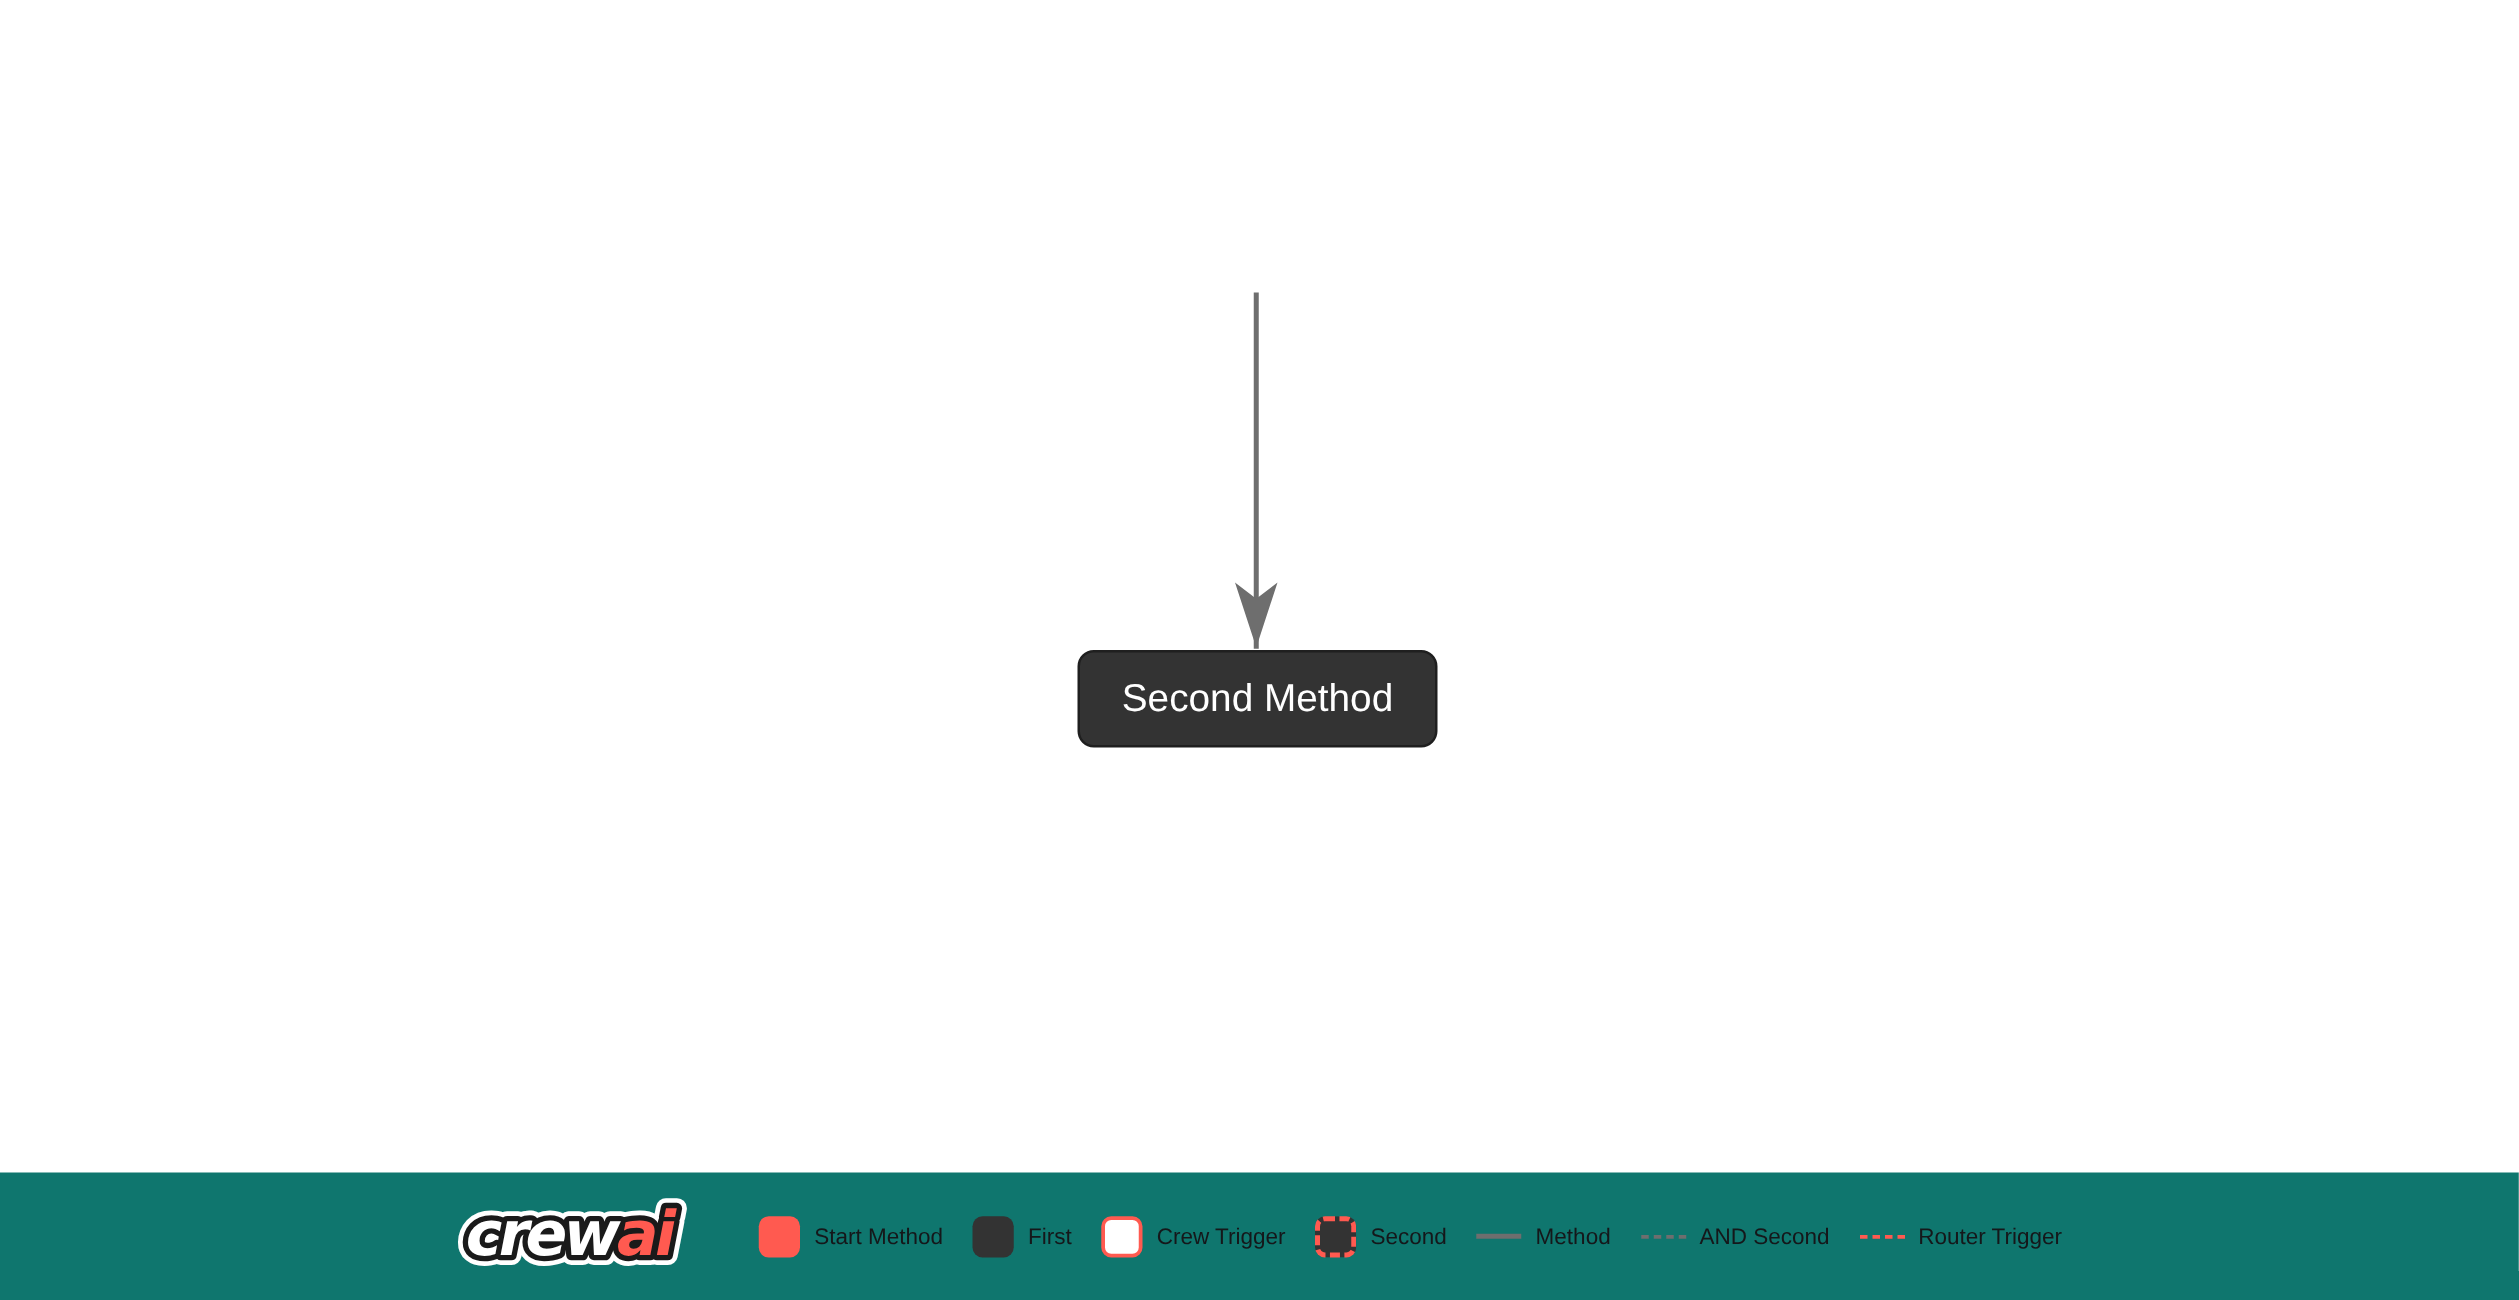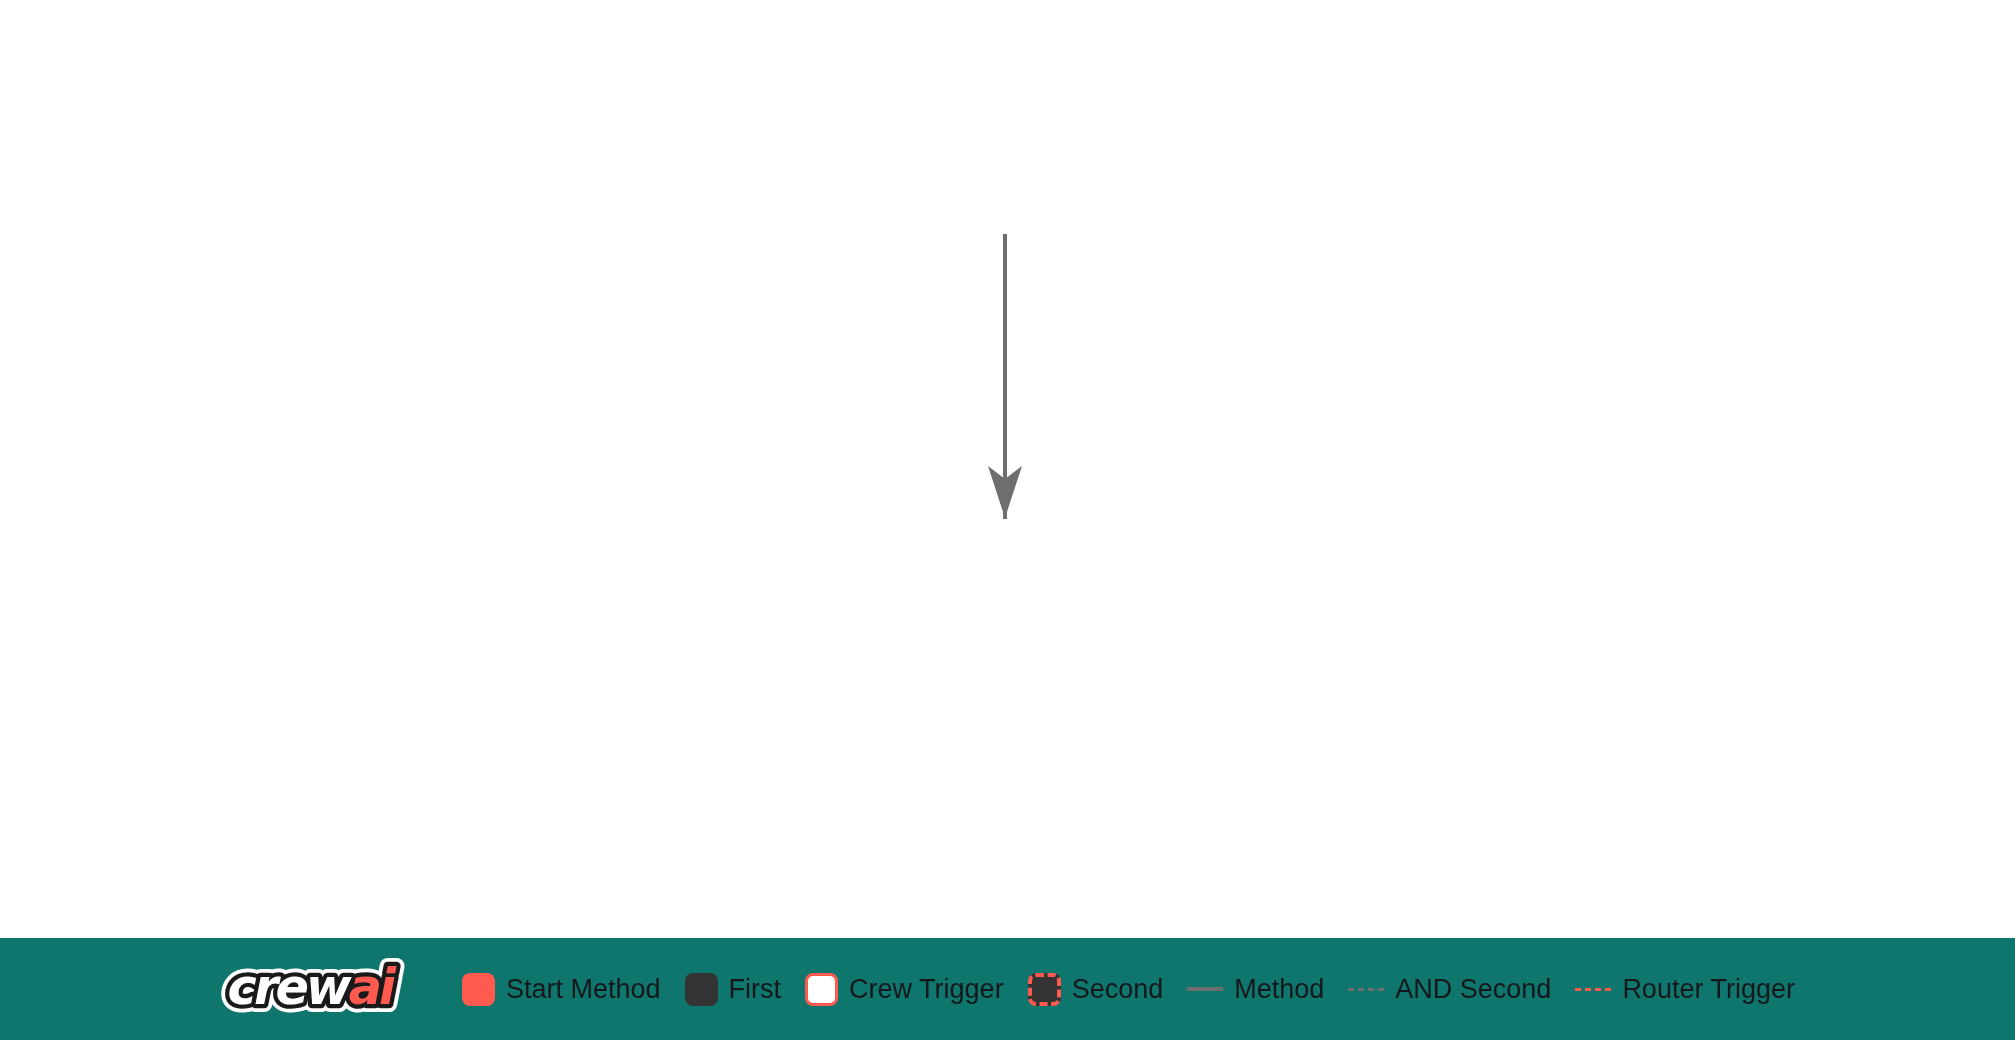--- a/index.html
+++ b/index.html
@@ -53,21 +53,21 @@
     font-size: 52px;
     letter-spacing: -3px;
   }
   .logo-halo    { fill: none; stroke: #ffffff; stroke-width: 17; stroke-linejoin: round; }
   .logo-outline { fill: none; stroke: #1a1a1a; stroke-width: 9;  stroke-linejoin: round; }
   .logo-fill .lg-crew { fill: #ffffff; }
   .logo-fill .lg-ai   { fill: #ff5a50; }
 
   .legend-item {
     display: flex; align-items: center; gap: 11px;
-    font-size: 27px; color: #15171a;
+    font-size: 18px; color: #15171a;
     white-space: nowrap;
   }
   .swatch {
     width: 33px; height: 33px; border-radius: 8px;
     flex: 0 0 auto;
   }
   .sw-start  { background: #ff5a50; }
   .sw-method { background: #333333; }
   .sw-crew   { background: #ffffff; border: 3px solid #ff5a50; }
   .sw-router { background: #333333; border: 4px dashed #ff5a50; }
@@ -82,20 +82,23 @@
 <div class="canvas">
 
   <svg class="edge-layer">
     <g>
       <line x1="1005" y1="234" x2="1005" y2="519" stroke="#6e6e6e" stroke-width="4"></line>
       <polygon points="1005,518 988,466 1005,479 1022,466" fill="#6e6e6e"></polygon>
     </g>
   </svg>
 
 
+  <div class="flow-node node-method">
+    <span>Second Method</span>
+  </div>
 
 </div>
 
 <div class="legend-bar">
 
   <svg class="logo-svg" viewBox="0 0 230 84">
     <text x="8" y="58" class="logo-halo"><tspan>crew</tspan><tspan>ai</tspan></text>
     <text x="8" y="58" class="logo-outline"><tspan>crew</tspan><tspan>ai</tspan></text>
     <text x="8" y="58" class="logo-fill"><tspan class="lg-crew">crew</tspan><tspan class="lg-ai">ai</tspan></text>
   </svg>

